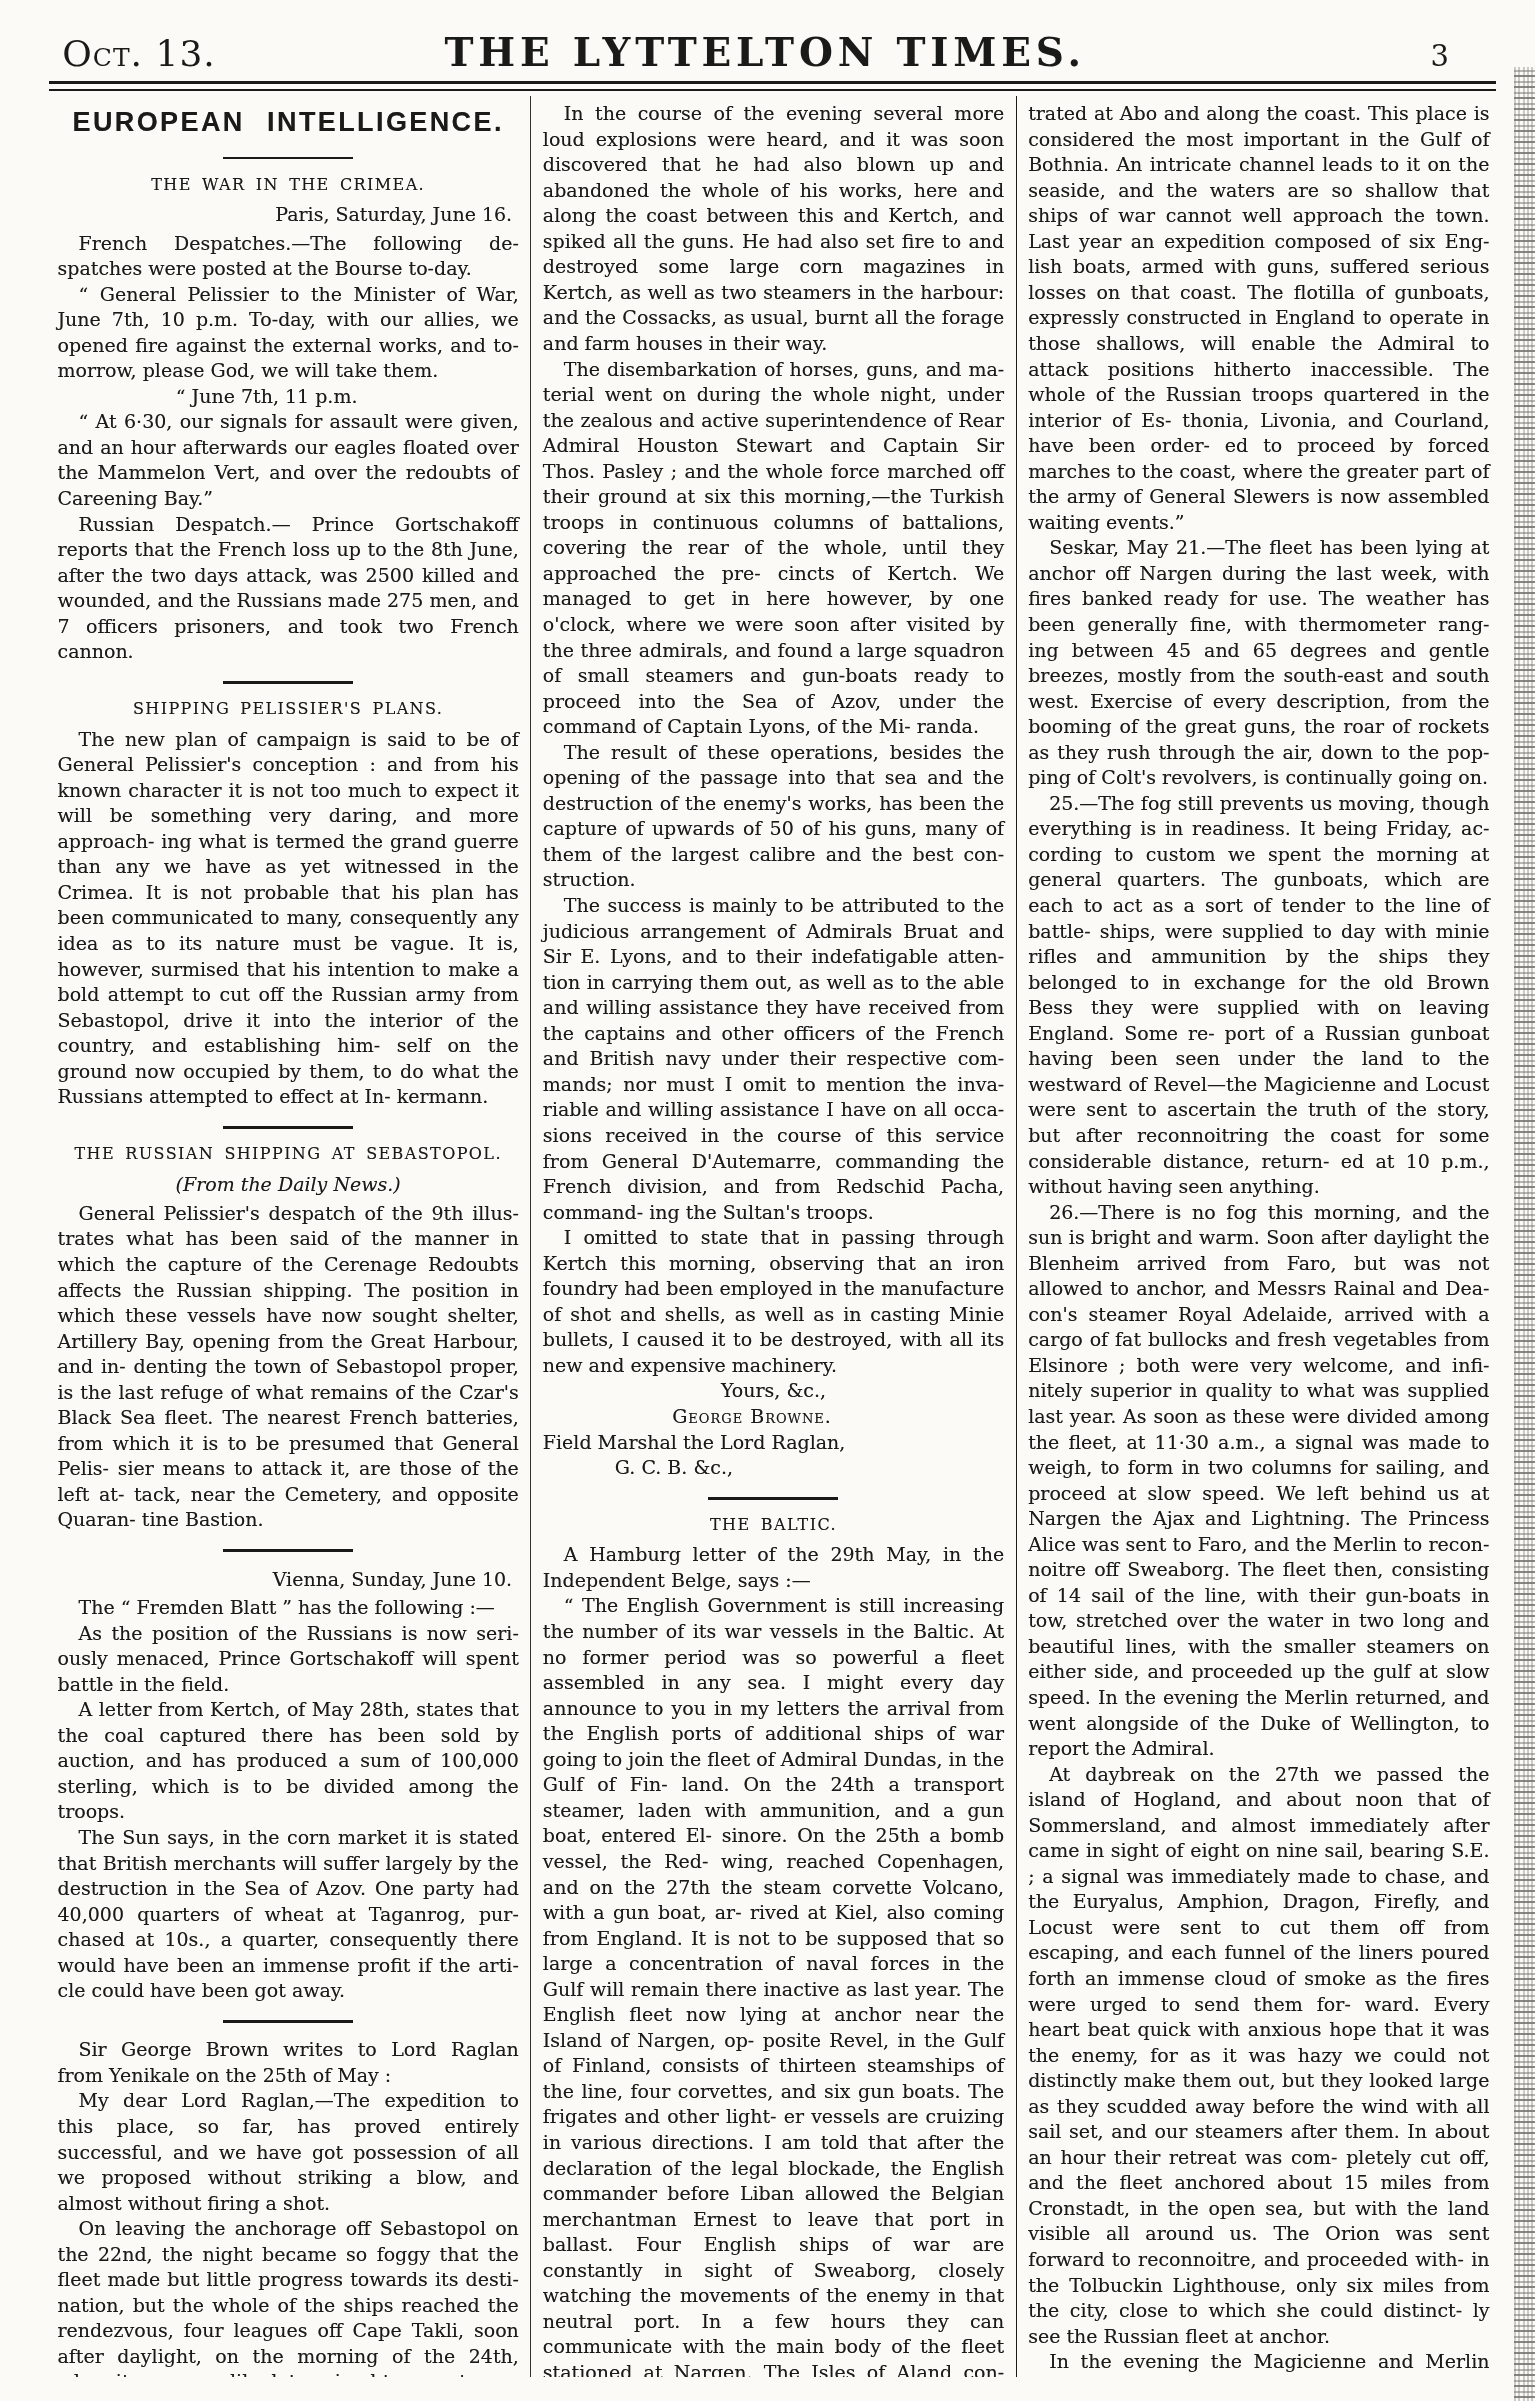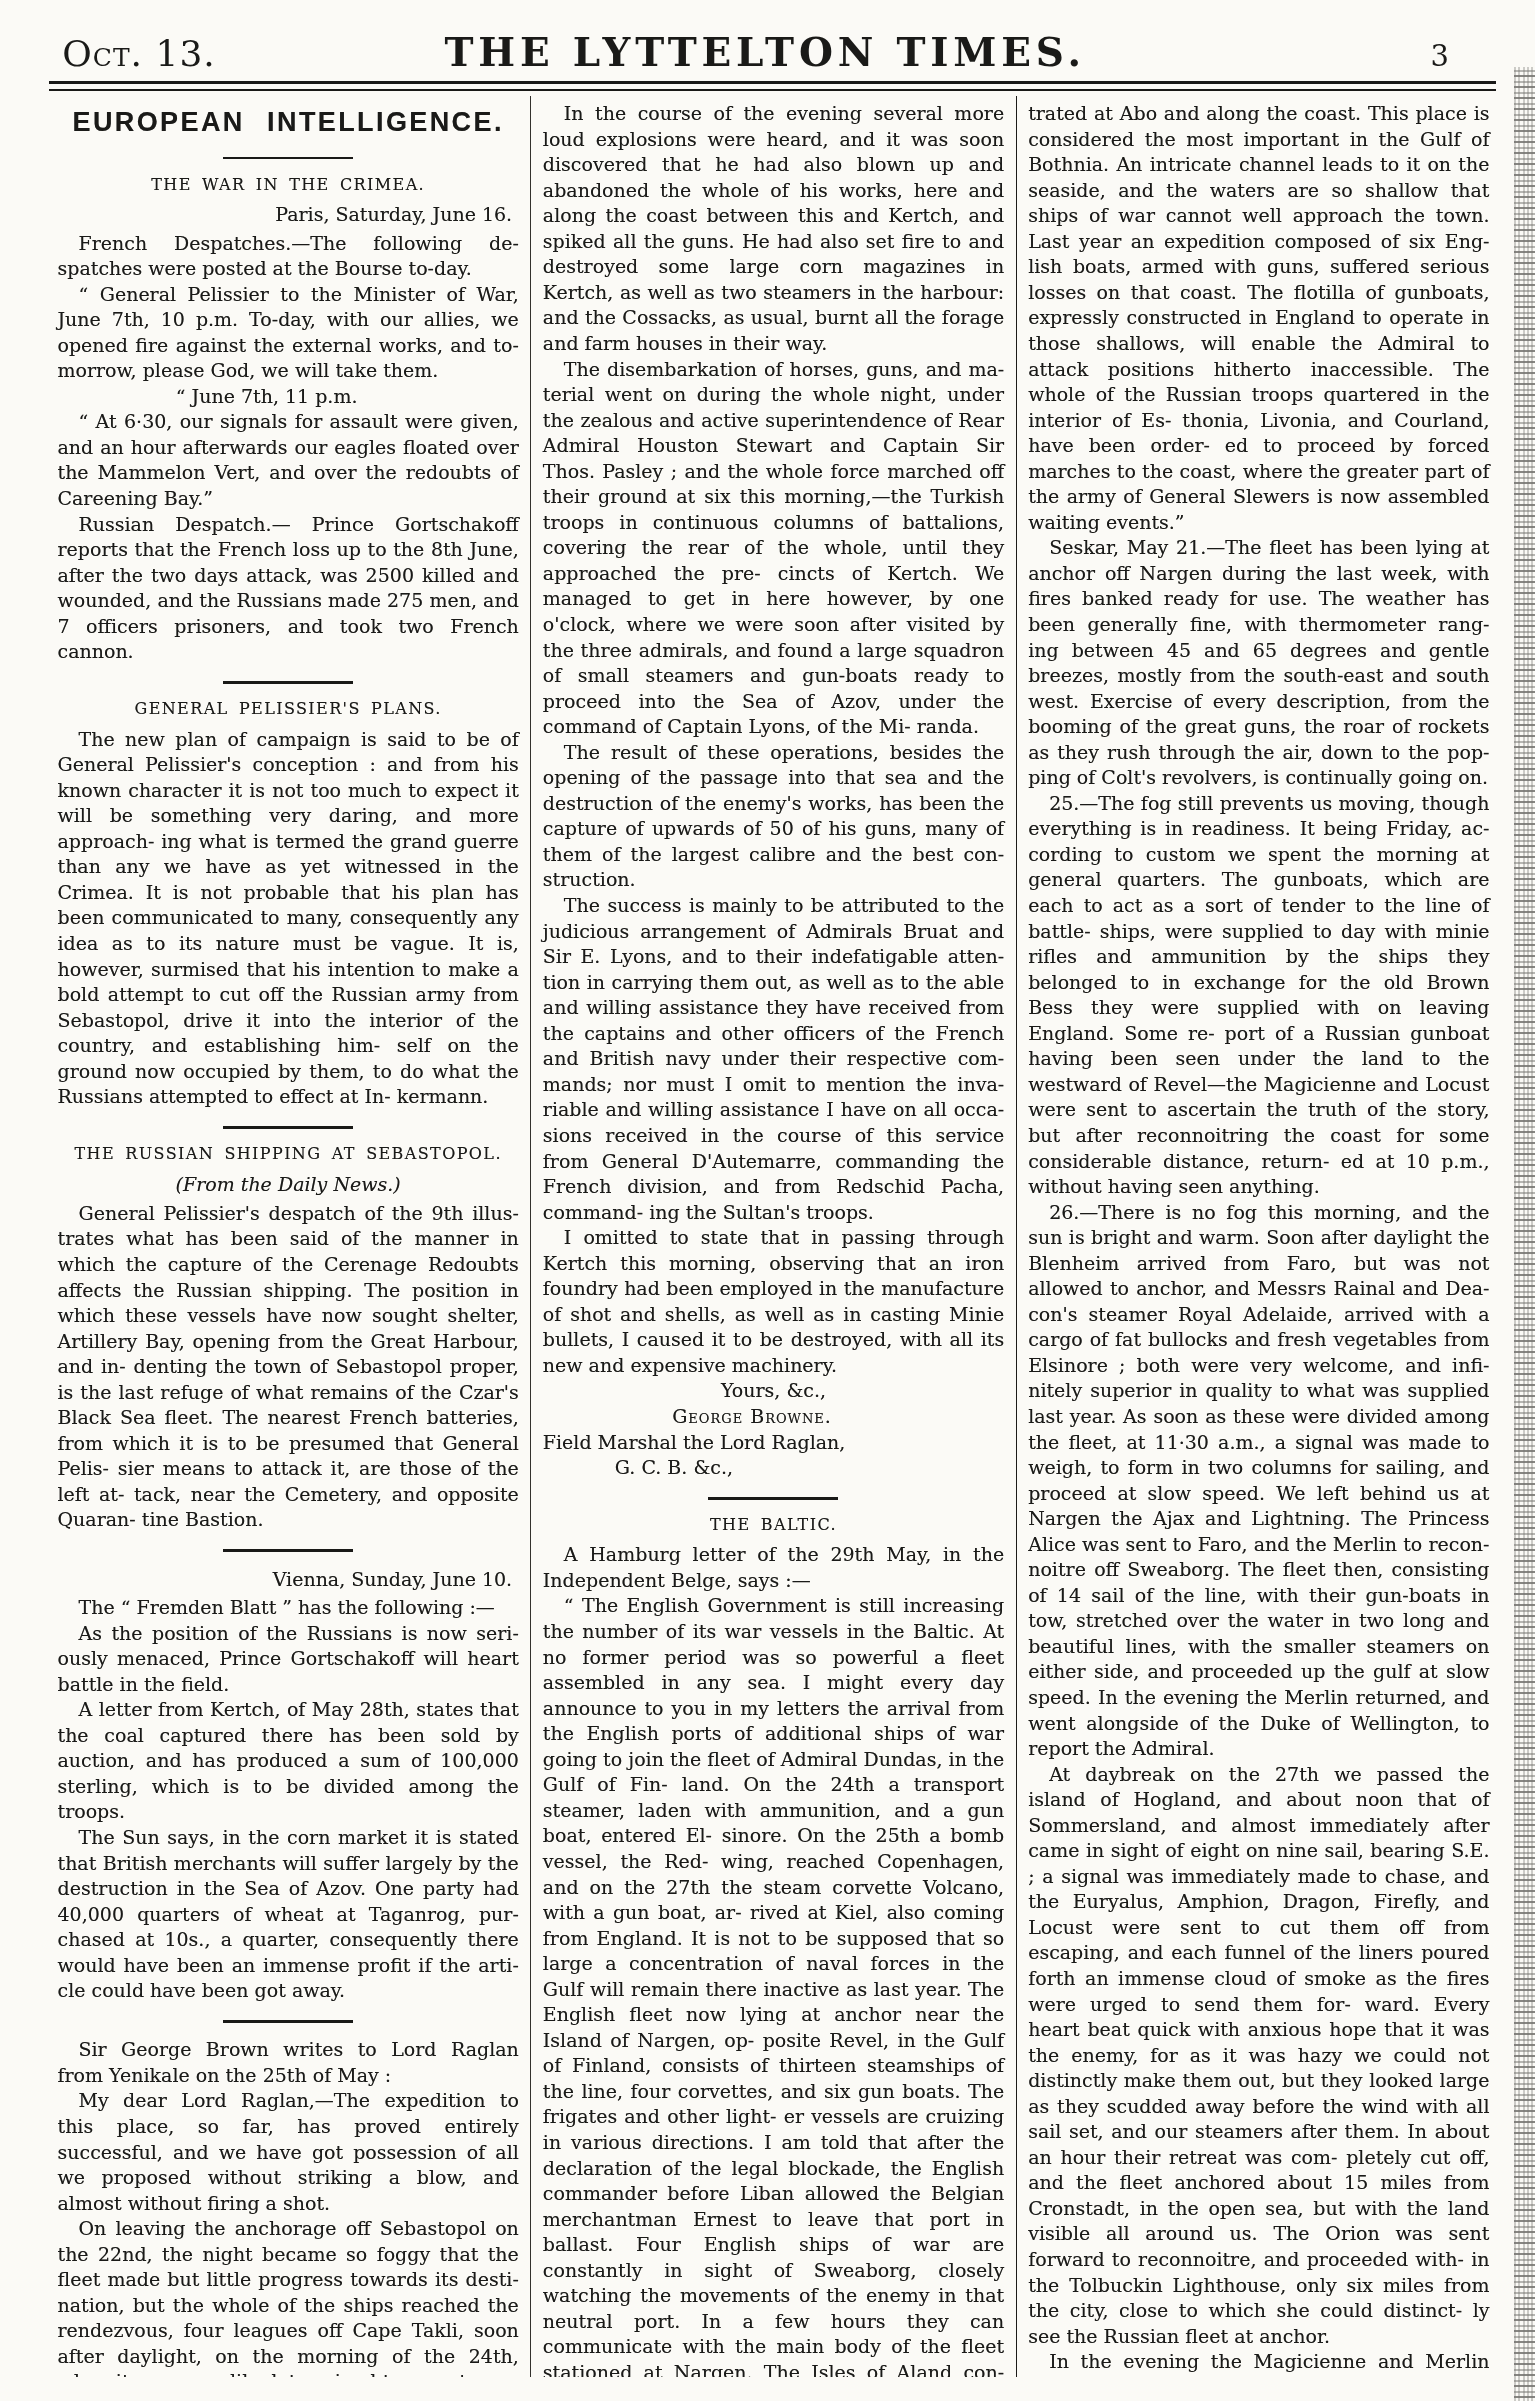--- a/index.html
+++ b/index.html
@@ -121,30 +121,30 @@
         <div class="blk heading" data-name="article-heading">EUROPEAN INTELLIGENCE.</div>
         <div class="blk rule" data-name="section-divider"></div>
         <div class="blk subheading" data-name="article-subheading">THE WAR IN THE CRIMEA.</div>
         <div class="blk dateline" data-name="dateline">Paris, Saturday, June 16.</div>
         <div class="blk para" data-name="paragraph">French Despatches.—The following de- spatches were posted at the Bourse to-day.</div>
         <div class="blk para" data-name="paragraph">“ General Pelissier to the Minister of War, June 7th, 10 p.m.  To-day, with our allies, we opened fire against the external works, and to-morrow, please God, we will take them.</div>
         <div class="blk right" data-name="dateline">“ June 7th, 11 p.m.</div>
         <div class="blk para" data-name="paragraph">“ At 6·30, our signals for assault were given, and an hour afterwards our eagles floated over the Mammelon Vert, and over the redoubts of Careening Bay.”</div>
         <div class="blk para" data-name="paragraph">Russian Despatch.— Prince Gortschakoff reports that the French loss up to the 8th June, after the two days attack, was 2500 killed and wounded, and the Russians made 275 men, and 7 officers prisoners, and took two French cannon.</div>
         <div class="blk rule" data-name="section-divider"></div>
-        <div class="blk subheading" data-name="article-subheading">GENERAL PELISSIER'S PLANS.</div>
+        <div class="blk subheading" data-name="article-subheading">SHIPPING PELISSIER'S PLANS.</div>
         <div class="blk para" data-name="paragraph">The new plan of campaign is said to be of General Pelissier's conception : and from his known character it is not too much to expect it will be something very daring, and more approach- ing what is termed the grand guerre than any we have as yet witnessed in the Crimea.  It is not probable that his plan has been communicated to many, consequently any idea as to its nature must be vague.  It is, however, surmised that his intention to make a bold attempt to cut off the Russian army from Sebastopol, drive it into the interior of the country, and establishing him- self on the ground now occupied by them, to do what the Russians attempted to effect at In- kermann.</div>
         <div class="blk rule" data-name="section-divider"></div>
         <div class="blk subheading" data-name="article-subheading">THE RUSSIAN SHIPPING AT SEBASTOPOL.</div>
         <div class="blk italic-center" data-name="source-credit">(From the Daily News.)</div>
         <div class="blk para" data-name="paragraph">General Pelissier's despatch of the 9th illus- trates what has been said of the manner in which the capture of the Cerenage Redoubts affects the Russian shipping.  The position in which these vessels have now sought shelter, Artillery Bay, opening from the Great Harbour, and in- denting the town of Sebastopol proper, is the last refuge of what remains of the Czar's Black Sea fleet.  The nearest French batteries, from which it is to be presumed that General Pelis- sier means to attack it, are those of the left at- tack, near the Cemetery, and opposite Quaran- tine Bastion.</div>
         <div class="blk rule" data-name="section-divider"></div>
         <div class="blk dateline" data-name="dateline">Vienna, Sunday, June 10.</div>
         <div class="blk para" data-name="paragraph">The “ Fremden Blatt ” has the following :—</div>
-        <div class="blk para" data-name="paragraph">As the position of the Russians is now seri- ously menaced, Prince Gortschakoff will heart battle in the field.</div>
+        <div class="blk para" data-name="paragraph">As the position of the Russians is now seri- ously menaced, Prince Gortschakoff will spent battle in the field.</div>
         <div class="blk para" data-name="paragraph">A letter from Kertch, of May 28th, states that the coal captured there has been sold by auction, and has produced a sum of 100,000 sterling, which is to be divided among the troops.</div>
         <div class="blk para" data-name="paragraph">The Sun says, in the corn market it is stated that British merchants will suffer largely by the destruction in the Sea of Azov.  One party had 40,000 quarters of wheat at Taganrog, pur- chased at 10s., a quarter, consequently there would have been an immense profit if the arti- cle could have been got away.</div>
         <div class="blk rule" data-name="section-divider"></div>
         <div class="blk para" data-name="paragraph">Sir George Brown writes to Lord Raglan from Yenikale on the 25th of May :</div>
         <div class="blk para" data-name="paragraph">My dear Lord Raglan,—The expedition to this place, so far, has proved entirely successful, and we have got possession of all we proposed without striking a blow, and almost without firing a shot.</div>
         <div class="blk para" data-name="paragraph">On leaving the anchorage off Sebastopol on the 22nd, the night became so foggy that the fleet made but little progress towards its desti- nation, but the whole of the ships reached the rendezvous, four leagues off Cape Takli, soon after daylight, on the morning of the 24th, when it was speedily determined to run at once in for the spot under the village of Kazarch Bournon.</div>
       </div>
       <div class="col" data-name="column-2">
         <div class="blk para" data-name="paragraph">In the course of the evening several more loud explosions were heard, and it was soon discovered that he had also blown up and abandoned the whole of his works, here and along the coast between this and Kertch, and spiked all the guns.  He had also set fire to and destroyed some large corn magazines in Kertch, as well as two steamers in the harbour: and the Cossacks, as usual, burnt all the forage and farm houses in their way.</div>
         <div class="blk para" data-name="paragraph">The disembarkation of horses, guns, and ma- terial went on during the whole night, under the zealous and active superintendence of Rear Admiral Houston Stewart and Captain Sir Thos. Pasley ; and the whole force marched off their ground at six this morning,—the Turkish troops in continuous columns of battalions, covering the rear of the whole, until they approached the pre- cincts of Kertch.  We managed to get in here however, by one o'clock, where we were soon after visited by the three admirals, and found a large squadron of small steamers and gun-boats ready to proceed into the Sea of Azov, under the command of Captain Lyons, of the Mi- randa.</div>

